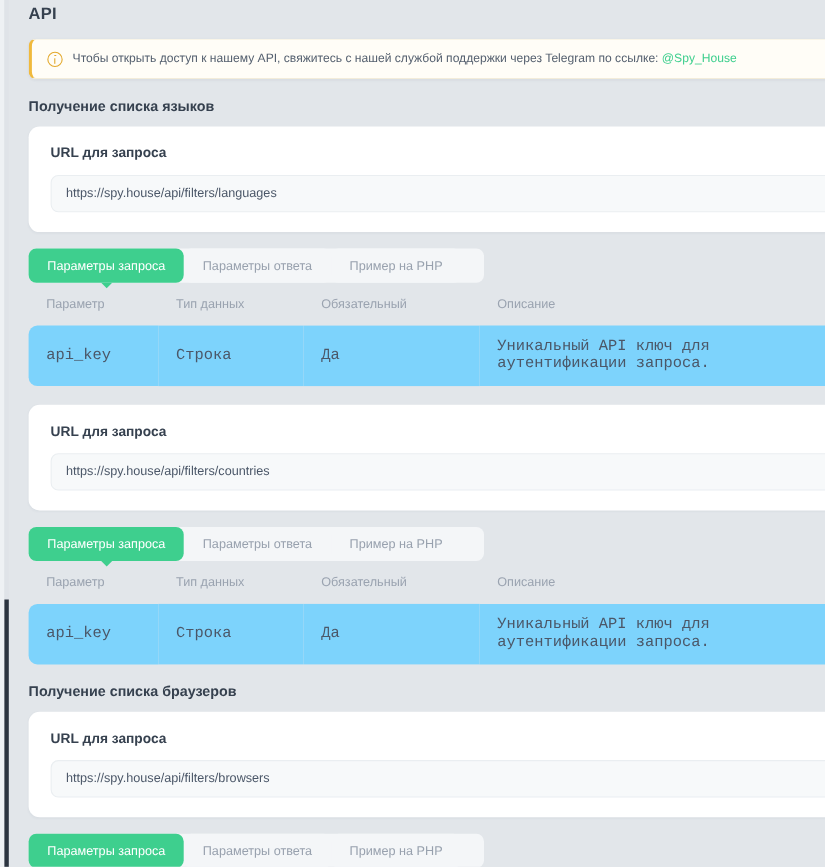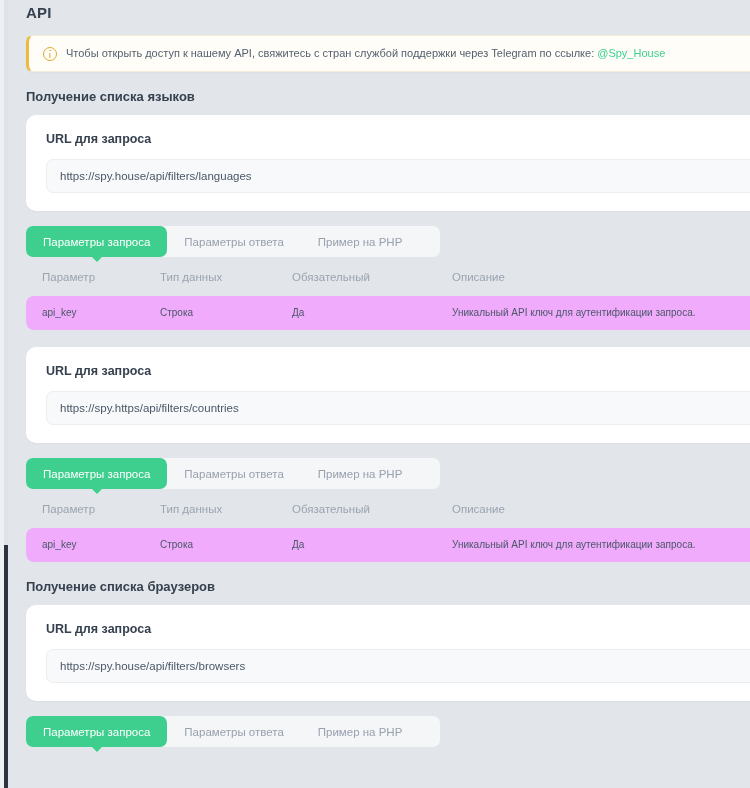--- a/index.html
+++ b/index.html
@@ -195,24 +195,25 @@
   .ptable th {
     text-align: left;
     font-size: 11.5px;
     font-weight: normal;
     color: #9aa3b0;
     padding: 0 0 13px 16px;
     background: transparent;
   }
   .ptable td {
     text-align: left;
-    font-size: 10px;
+    font-size: 14px;
     color: #4b5768;
     padding: 11px 0 12px 16px;
-    background: #f0abfc;
+    background: #7dd3fc;
+    font-family: Liberation Mono, monospace;
   }
   .ptable tbody tr td:first-child { border-top-left-radius: 8px; border-bottom-left-radius: 8px; }
   .ptable tbody tr td:last-child  { border-top-right-radius: 8px; border-bottom-right-radius: 8px; }
   .col-param { width: 118px; }
   .col-type  { width: 132px; }
   .col-req   { width: 160px; }
   .col-desc  { width: auto; }
 </style>
 </head>
 <body>
@@ -220,21 +221,21 @@
 <div id="left-rail"></div>
 <div id="left-scroll-track"></div>
 <div id="left-scroll-thumb"></div>
 
 <div id="page">
 
   <h1 class="page-title">API</h1>
 
   <div class="alert">
     <span class="alert-icon"></span>
-    <span class="alert-text"><span>Чтобы открыть доступ к нашему API, свяжитесь с стран службой поддержки через Telegram по ссылке: </span><a class="alert-link" href="#">@Spy_House</a></span>
+    <span class="alert-text"><span>Чтобы открыть доступ к нашему API, свяжитесь с нашей службой поддержки через Telegram по ссылке: </span><a class="alert-link" href="#">@Spy_House</a></span>
   </div>
 
   <div class="section">
     <h2 class="section-title">Получение списка языков</h2>
 
     <div class="card">
       <div class="card-label">URL для запроса</div>
       <div class="url-field">
         <span>https://spy.house/api/filters/languages</span>
       </div>
@@ -264,21 +265,21 @@
         </tr>
       </tbody>
     </table>
   </div>
 
   <div class="section">
 
     <div class="card">
       <div class="card-label">URL для запроса</div>
       <div class="url-field">
-        <span>https://spy.https/api/filters/countries</span>
+        <span>https://spy.house/api/filters/countries</span>
       </div>
     </div>
 
     <div class="tabs">
       <div class="tab active">Параметры запроса</div>
       <div class="tab">Параметры ответа</div>
       <div class="tab">Пример на PHP</div>
     </div>
 
     <table class="ptable">

